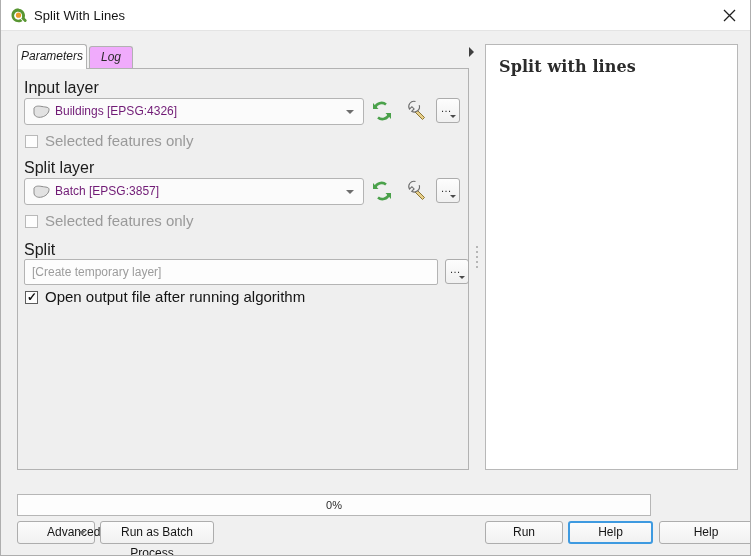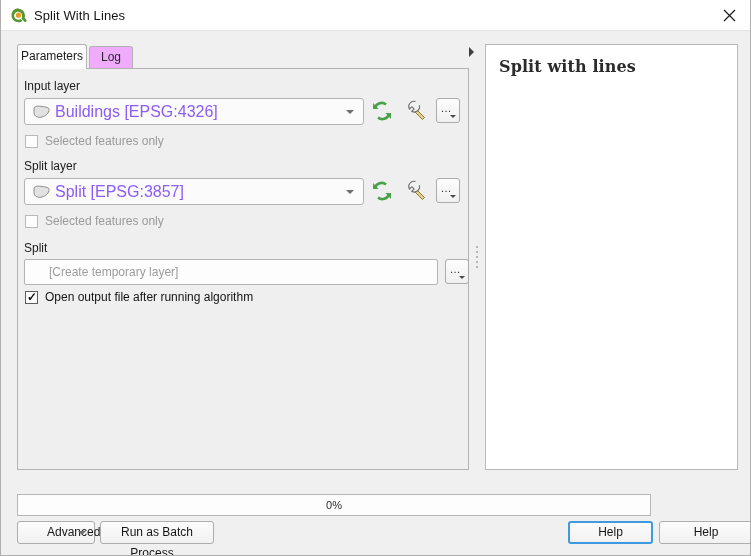--- a/index.html
+++ b/index.html
@@ -67,20 +67,21 @@
     height: 24px;
     box-sizing: border-box;
     font-size: 12px;
     color: #1b1b1b;
     text-align: center;
     line-height: 22px;
     border: 1px solid #b2b2b2;
     border-bottom: none;
     border-radius: 3px 3px 0 0;
     cursor: pointer;
+    font-style: italic;
   }
   .tab.active {
     background: #fdfdfd;
     z-index: 3;
     height: 25px;
   }
   .tab.inactive {
     background: #f0abfc;
     top: 2px;
     height: 22px;
@@ -94,43 +95,43 @@
   #params-panel {
     position: absolute;
     left: 16px; top: 68px;
     width: 452px; height: 402px;
     background: #efefef;
     border: 1px solid #b2b2b2;
     box-sizing: border-box;
   }
   .field-label {
     position: absolute;
-    font-size: 12px;
+    font-size: 16px;
     color: #1b1b1b;
   }
   .combo {
     position: absolute;
     height: 27px;
     background: #fbfbfb;
     border: 1px solid #b4b4b4;
     border-radius: 3px;
     box-sizing: border-box;
     cursor: pointer;
   }
   .combo .layer-icon {
     position: absolute;
     left: 7px; top: 5px;
     width: 19px; height: 16px;
   }
   .combo .combo-text {
     position: absolute;
     left: 30px; top: 0;
     line-height: 25px;
-    font-size: 16px;
-    color: #8b5cf6;
+    font-size: 12px;
+    color: #701a75;
     white-space: nowrap;
   }
   .combo .combo-arrow {
     position: absolute;
     right: 9px; top: 11px;
     width: 0; height: 0;
     border-left: 4.5px solid transparent;
     border-right: 4.5px solid transparent;
     border-top: 4.5px solid #6d6d6d;
   }
@@ -180,39 +181,39 @@
     position: absolute;
     left: 1px; top: -1px;
     font-size: 12px;
     line-height: 13px;
     color: #111;
     font-weight: bold;
   }
   .chk-label {
     position: absolute;
     left: 20px; top: -2px;
-    font-size: 12px;
+    font-size: 15px;
     line-height: 16px;
     white-space: nowrap;
   }
   .chk-label.disabled { color: #9a9a9a; }
   .chk-label.enabled { color: #141414; }
 
   #split-output-input {
     position: absolute;
     left: 22px; top: 255px;
     width: 414px; height: 26px;
     background: #fdfdfd;
     border: 1px solid #b4b4b4;
     border-radius: 2px;
     box-sizing: border-box;
     font-family: "Liberation Sans", sans-serif;
     font-size: 12px;
     color: #121212;
-    padding: 0 24px;
+    padding: 0 7px;
     outline: none;
   }
   #split-output-input::placeholder { color: #9c9c9c; opacity: 1; }
 
   
   #panel-expander {
     position: absolute;
     left: 464px; top: 44px;
     width: 14px; height: 16px;
     cursor: pointer;
@@ -374,21 +375,21 @@
     </div>
 
     <span class="field-label" style="left:6px; top:90px;">Split layer</span>
 
     <div class="combo" style="left:6px; top:109px; width:340px;">
       <span class="layer-icon">
         <svg width="19" height="16" viewBox="0 0 19 16">
           <path d="M2 4 C4 1.5 7 2 10 2.5 C14 3.2 17 3 17 5.5 C17 9 14 12 10 13 C5.5 14.2 2 12 2 9 Z" fill="#e2e2e2" stroke="#8d8d8d" stroke-width="1"></path>
         </svg>
       </span>
-      <span class="combo-text">Split [EPSG:3857]</span>
+      <span class="combo-text">Batch [EPSG:3857]</span>
       <span class="combo-arrow"></span>
     </div>
 
     <span class="iter-btn" style="left:351px; top:109px;">
       <svg width="26" height="26" viewBox="0 0 26 26">
         <path d="M6 9.5 A7 7 0 0 1 17 6.5" stroke="#4aa14a" stroke-width="2.6" fill="none"></path>
         <path d="M20 16.5 A7 7 0 0 1 9 19.5" stroke="#4aa14a" stroke-width="2.6" fill="none"></path>
         <path d="M4 5 L4 11 L9.5 11 Z" fill="#4aa14a"></path>
         <path d="M22 21 L22 15 L16.5 15 Z" fill="#4aa14a"></path>
       </svg>
@@ -451,18 +452,19 @@
   </div>
 
 
   <button class="btn" id="btn-advanced">
     <span>Advanced</span>
     <span class="adv-arrow"></span>
   </button>
 
   <button class="btn" id="btn-batch">Run as Batch Process...</button>
 
+  <button class="btn" id="btn-run">Run</button>
 
   <button class="btn focused" id="btn-close">Help</button>
 
   <button class="btn" id="btn-help">Help</button>
 
 </div>
 
 </body></html>

